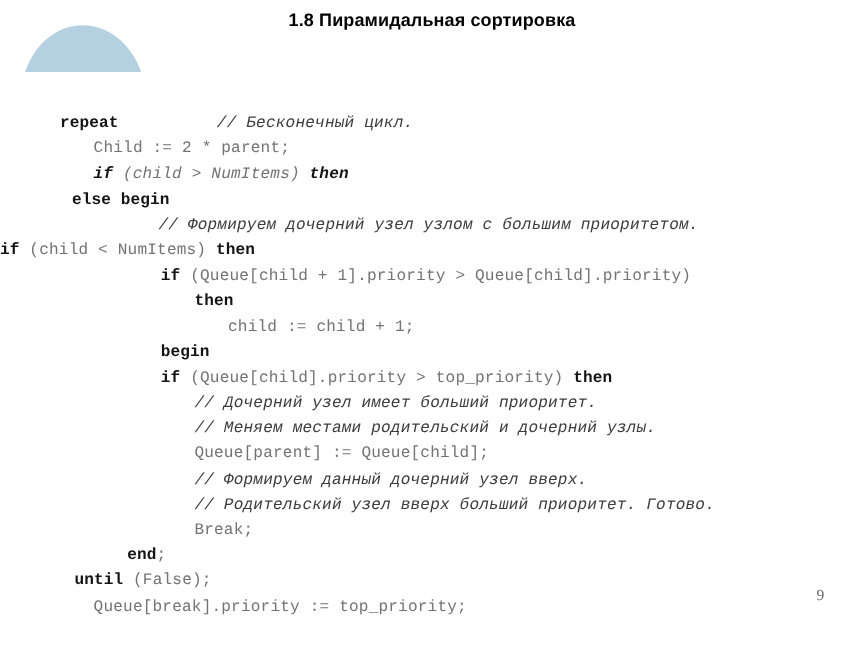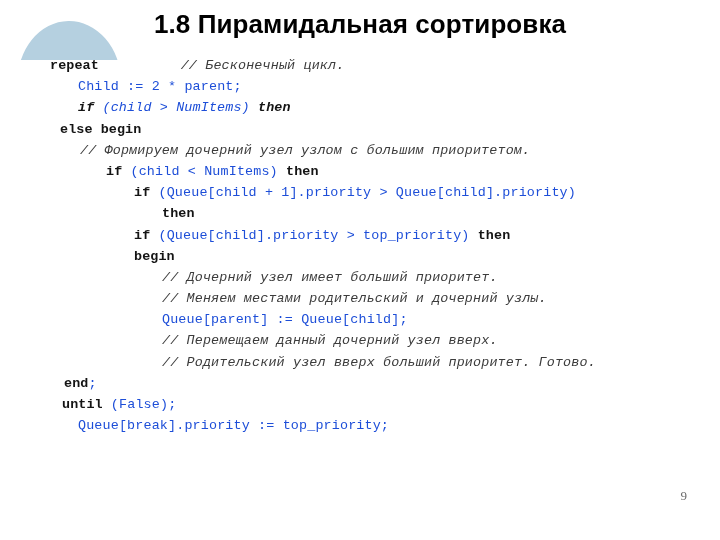--- a/index.html
+++ b/index.html
@@ -43,21 +43,21 @@
   }
 
   
   #title {
     position: absolute;
     left: 0;
     top: 9px;
     width: 720px;
     text-align: center;
     font-family: "Liberation Sans", sans-serif;
-    font-size: 26px;
+    font-size: 15px;
     font-weight: bold;
     color: #000000;
     letter-spacing: 0.1px;
     white-space: nowrap;
   }
 
   
   #code-block {
     position: absolute;
     left: 0px;
@@ -80,21 +80,21 @@
   .seg.kw {
     font-weight: bold;
     color: #141414;
     letter-spacing: 0.1px;
   }
   .seg.cm {
     font-style: italic;
     color: #3c3c3c;
   }
   .seg.pl {
-    color: #1d4ed8;
+    color: #737373;
   }
 
   
   #page-number {
     position: absolute;
     right: 33px;
     top: 488px;
     font-family: "Liberation Serif", serif;
     font-size: 13px;
     color: #6b6b6b;
@@ -104,35 +104,37 @@
 <body>
 
 <div id="slide">
 
   <div id="deco-dome"></div>
   <div id="deco-dome-mask"></div>
 
   <div id="title">1.8 Пирамидальная сортировка</div>
 
   <div id="code-block">
-      <div class="code-line" style="padding-left: 50px;"><span class="seg kw">repeat</span><span class="seg pl">          </span><span class="seg cm">// Бесконечный цикл.</span></div>
+      <div class="code-line" style="padding-left: 50px; margin-top: 38px;"><span class="seg kw">repeat</span><span class="seg pl">          </span><span class="seg cm">// Бесконечный цикл.</span></div>
       <div class="code-line" style="padding-left: 78px;"><span class="seg pl">Child := 2 * parent;</span></div>
       <div class="code-line" style="padding-left: 78px; font-style: italic;"><span class="seg kw">if</span><span class="seg pl"> (child &gt; NumItems) </span><span class="seg kw">then</span></div>
       <div class="code-line" style="padding-left: 60px;"><span class="seg kw">else begin</span></div>
-      <div class="code-line" style="padding-left: 80px;"><span class="seg cm">// Формируем дочерний узел узлом с большим приоритетом.</span></div>
-      <div class="code-line" style="padding-left: 106px;"><span class="seg kw">if</span><span class="seg pl"> (child &lt; NumItems) </span><span class="seg kw">then</span></div>
+      <div class="code-line" style="padding-left: 108px; margin-left: 24px;"><span class="seg cm">// Формируем дочерний узел узлом с большим приоритетом.</span></div>
+      <div class="code-line" style=""><span class="seg kw">if</span><span class="seg pl"> (child &lt; NumItems) </span><span class="seg kw">then</span></div>
       <div class="code-line" style="padding-left: 134px;"><span class="seg kw">if</span><span class="seg pl"> (Queue[child + 1].priority &gt; Queue[child].priority)</span></div>
       <div class="code-line" style="padding-left: 162px;"><span class="seg kw">then</span></div>
+      <div class="code-line" style="padding-left: 190px;"><span class="seg pl">child := child + 1;</span></div>
+      <div class="code-line" style="padding-left: 134px;"><span class="seg kw">begin</span></div>
       <div class="code-line" style="padding-left: 134px;"><span class="seg kw">if</span><span class="seg pl"> (Queue[child].priority &gt; top_priority) </span><span class="seg kw">then</span></div>
-      <div class="code-line" style="padding-left: 134px;"><span class="seg kw">begin</span></div>
       <div class="code-line" style="padding-left: 162px;"><span class="seg cm">// Дочерний узел имеет больший приоритет.</span></div>
       <div class="code-line" style="padding-left: 162px;"><span class="seg cm">// Меняем местами родительский и дочерний узлы.</span></div>
       <div class="code-line" style="padding-left: 162px;"><span class="seg pl">Queue[parent] := Queue[child];</span></div>
-      <div class="code-line" style="padding-left: 162px;"><span class="seg cm">// Перемещаем данный дочерний узел вверх.</span></div>
+      <div class="code-line" style="padding-left: 162px;"><span class="seg cm">// Формируем данный дочерний узел вверх.</span></div>
       <div class="code-line" style="padding-left: 162px;"><span class="seg cm">// Родительский узел вверх больший приоритет. Готово.</span></div>
-      <div class="code-line" style="padding-left: 64px;"><span class="seg kw">end</span><span class="seg pl">;</span></div>
+      <div class="code-line" style="padding-left: 162px;"><span class="seg pl">Break;</span></div>
+      <div class="code-line" style="padding-left: 106px;"><span class="seg kw">end</span><span class="seg pl">;</span></div>
       <div class="code-line" style="padding-left: 62px;"><span class="seg kw">until</span><span class="seg pl"> (False);</span></div>
       <div class="code-line" style="padding-left: 78px;"><span class="seg pl">Queue[break].priority := top_priority;</span></div>
     </div>
 
   <div id="page-number">9</div>
 
 </div>
 
 </body></html>

